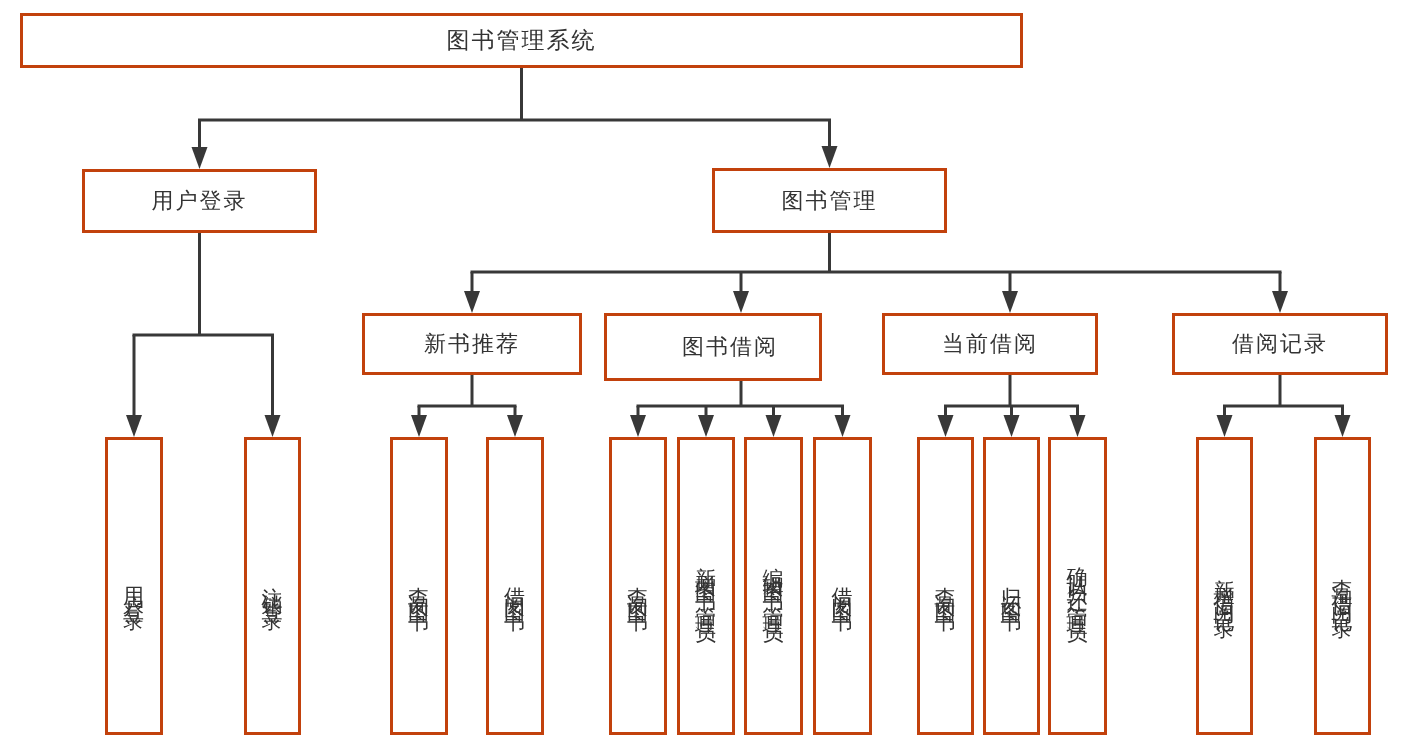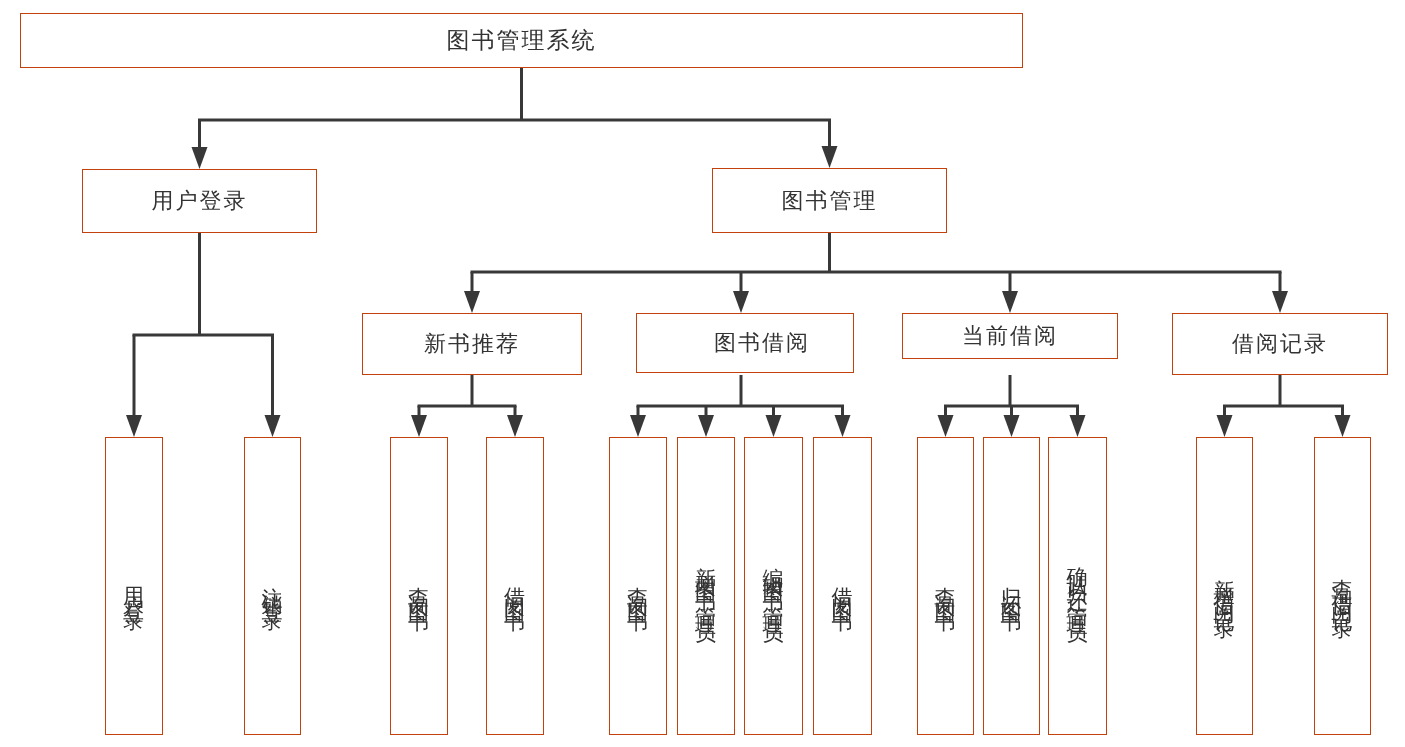--- a/index.html
+++ b/index.html
@@ -14,42 +14,42 @@
   }
   .wires {
     position: absolute;
     left: 0; top: 0;
     width: 1405px; height: 747px;
   }
   .box {
     position: absolute;
     box-sizing: border-box;
     background: #ffffff;
-    border: 1px solid #c2410c;
+    border: 3px solid #c2410c;
     display: flex;
     align-items: center;
     justify-content: center;
     text-align: center;
     color: #333333;
   }
   .hbox { font-size: 22px; letter-spacing: 2px; }
   .vbox {
     writing-mode: vertical-rl;
     text-orientation: mixed;
     font-size: 21px;
     letter-spacing: 8px;
     line-height: 1;
   }
   
   #b-root    { left: 20px;  top: 13px;  width: 1003px; height: 55px; font-size: 23px; }
   #b-login   { left: 82px;  top: 169px; width: 235px;  height: 64px; }
   #b-mgmt    { left: 712px; top: 168px; width: 235px;  height: 65px; }
   #b-newbook { left: 362px; top: 313px; width: 220px;  height: 62px; }
-  #b-borrow  { left: 636px; top: 313px; width: 218px;  height: 60px; padding-left: 34px; }
-  #b-current { left: 902px; top: 313px; width: 216px;  height: 46px; }
+  #b-borrow  { left: 604px; top: 313px; width: 218px;  height: 68px; padding-left: 34px; }
+  #b-current { left: 882px; top: 313px; width: 216px;  height: 62px; }
   #b-records { left: 1172px;top: 313px; width: 216px;  height: 62px; }
   .leaf { top: 437px; height: 298px; }
   #l-1a { left: 105px;  width: 58px; }
   #l-1b { left: 244px;  width: 57px; }
   #l-2a { left: 390px;  width: 58px; }
   #l-2b { left: 486px;  width: 58px; }
   #l-3a { left: 609px;  width: 58px; }
   #l-3b { left: 677px;  width: 58px; }
   #l-3c { left: 744px;  width: 59px; }
   #l-3d { left: 813px;  width: 59px; }

